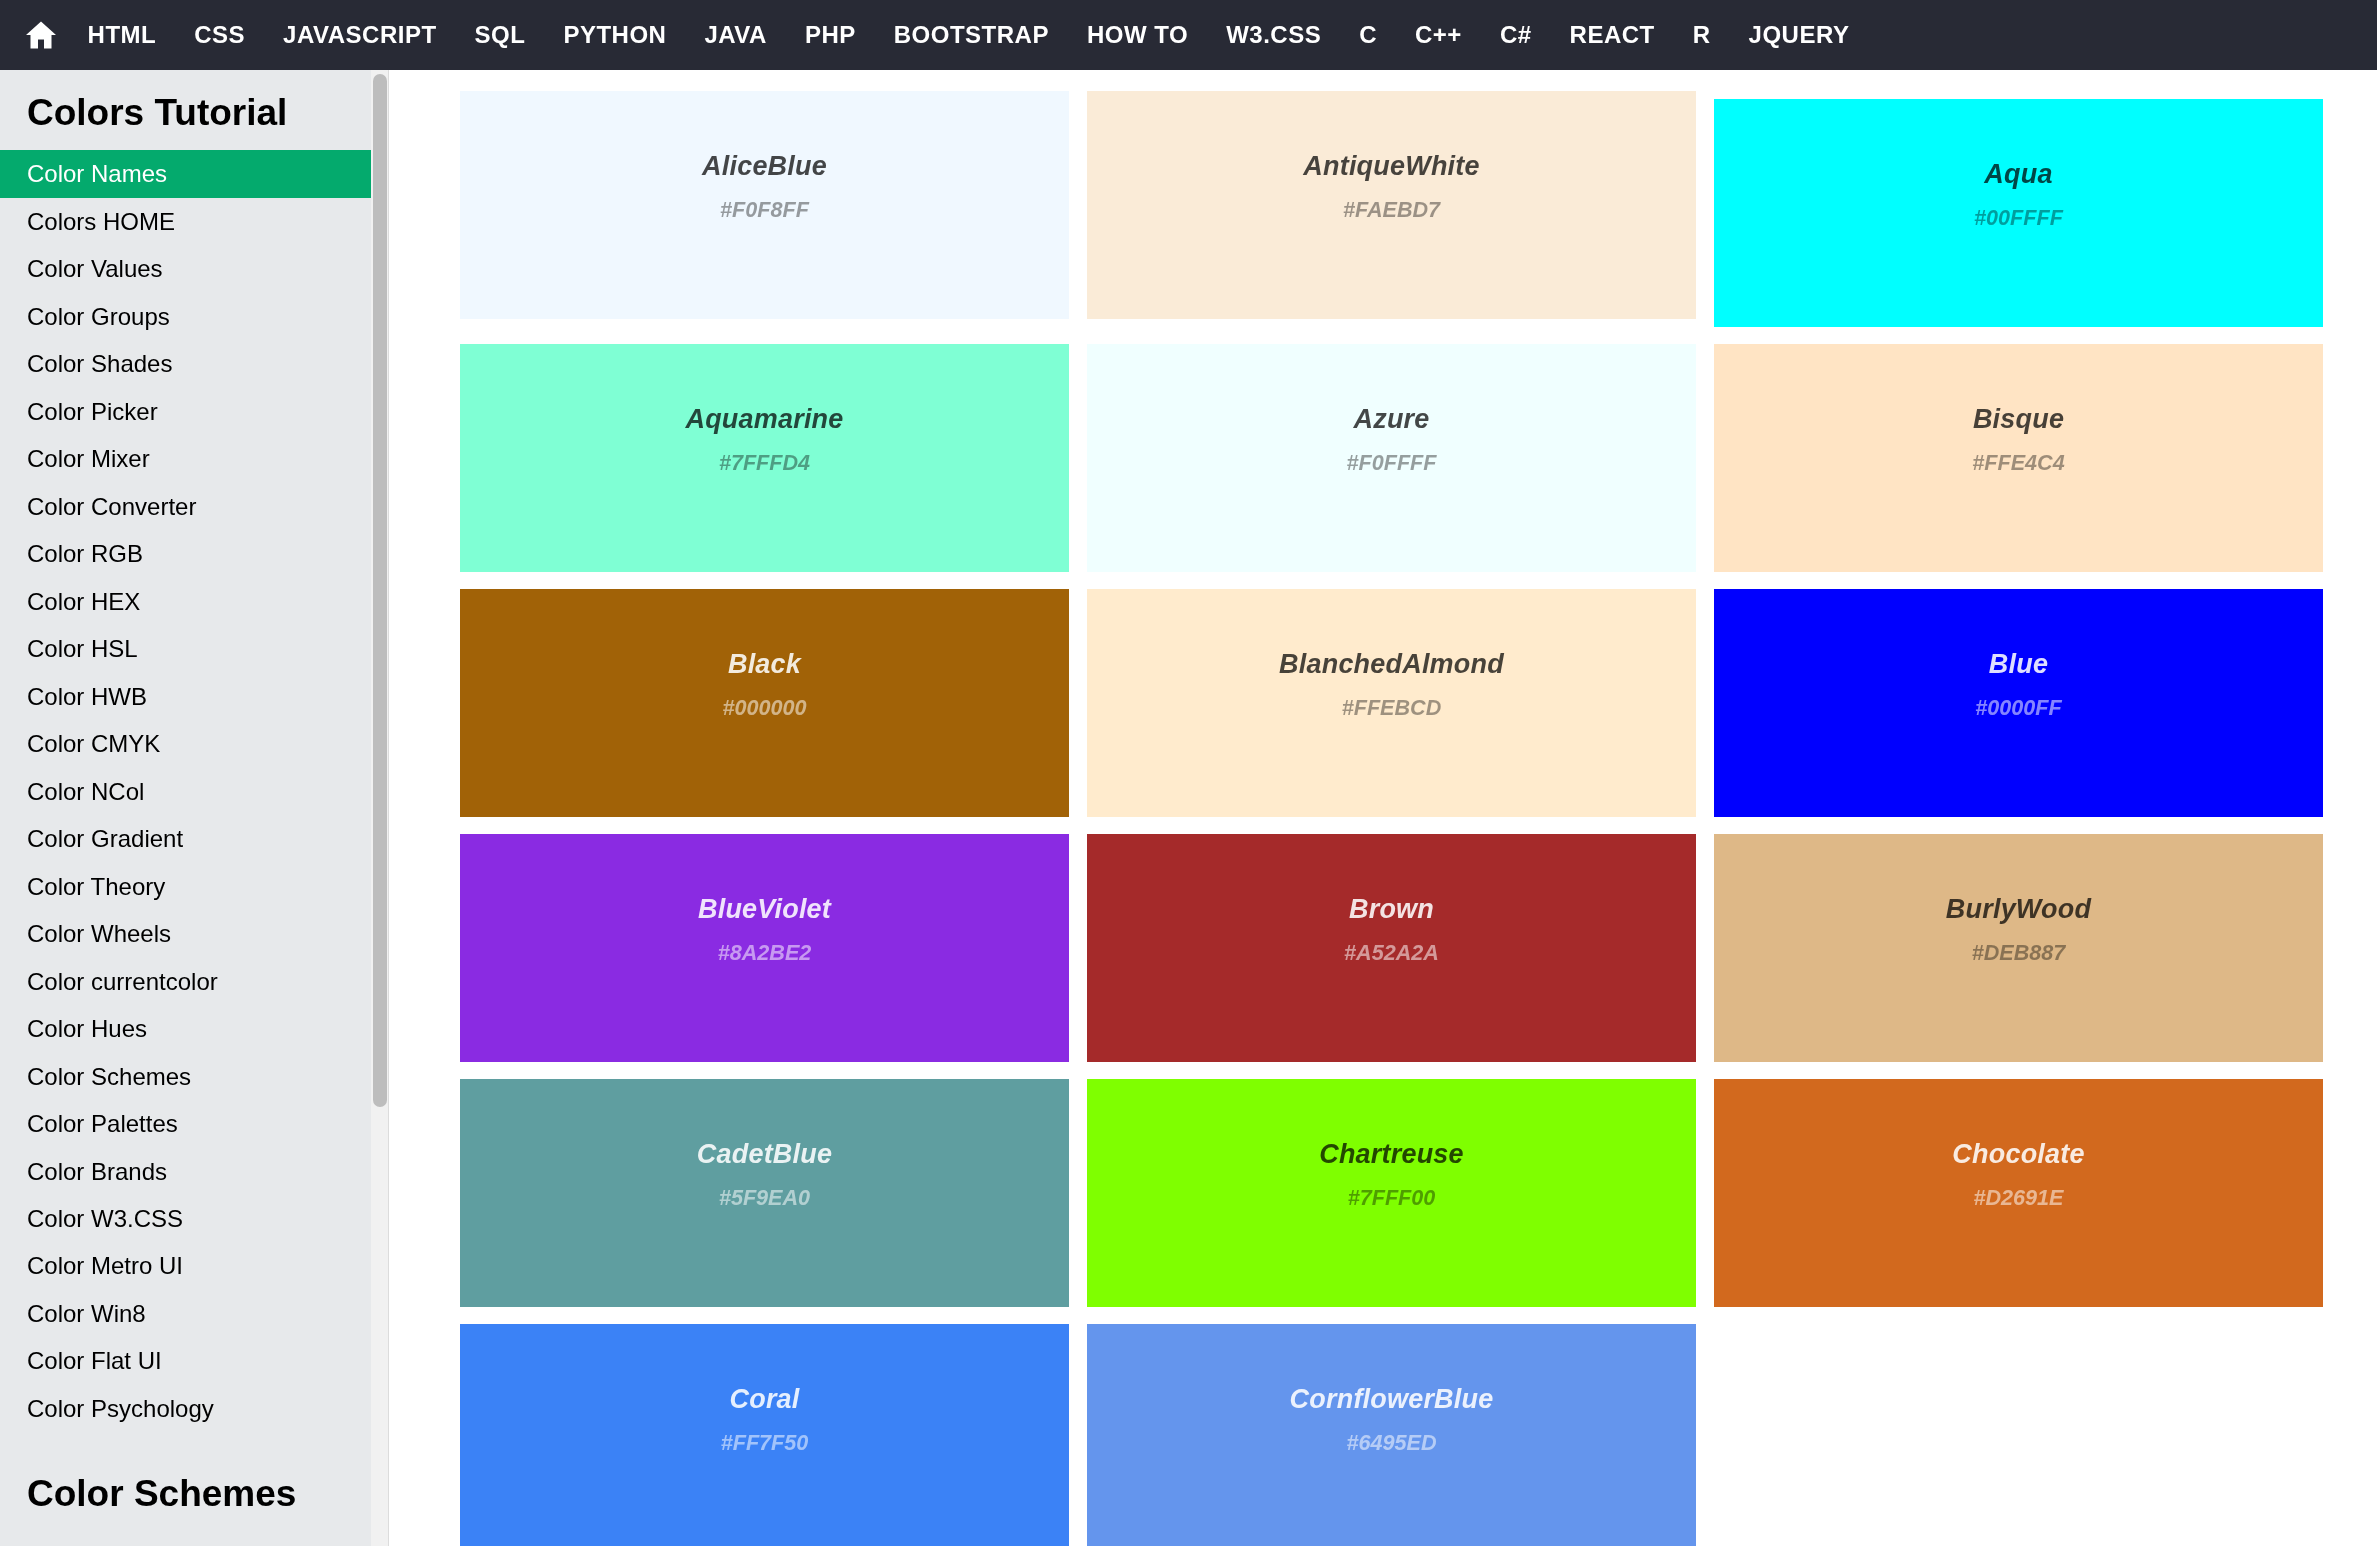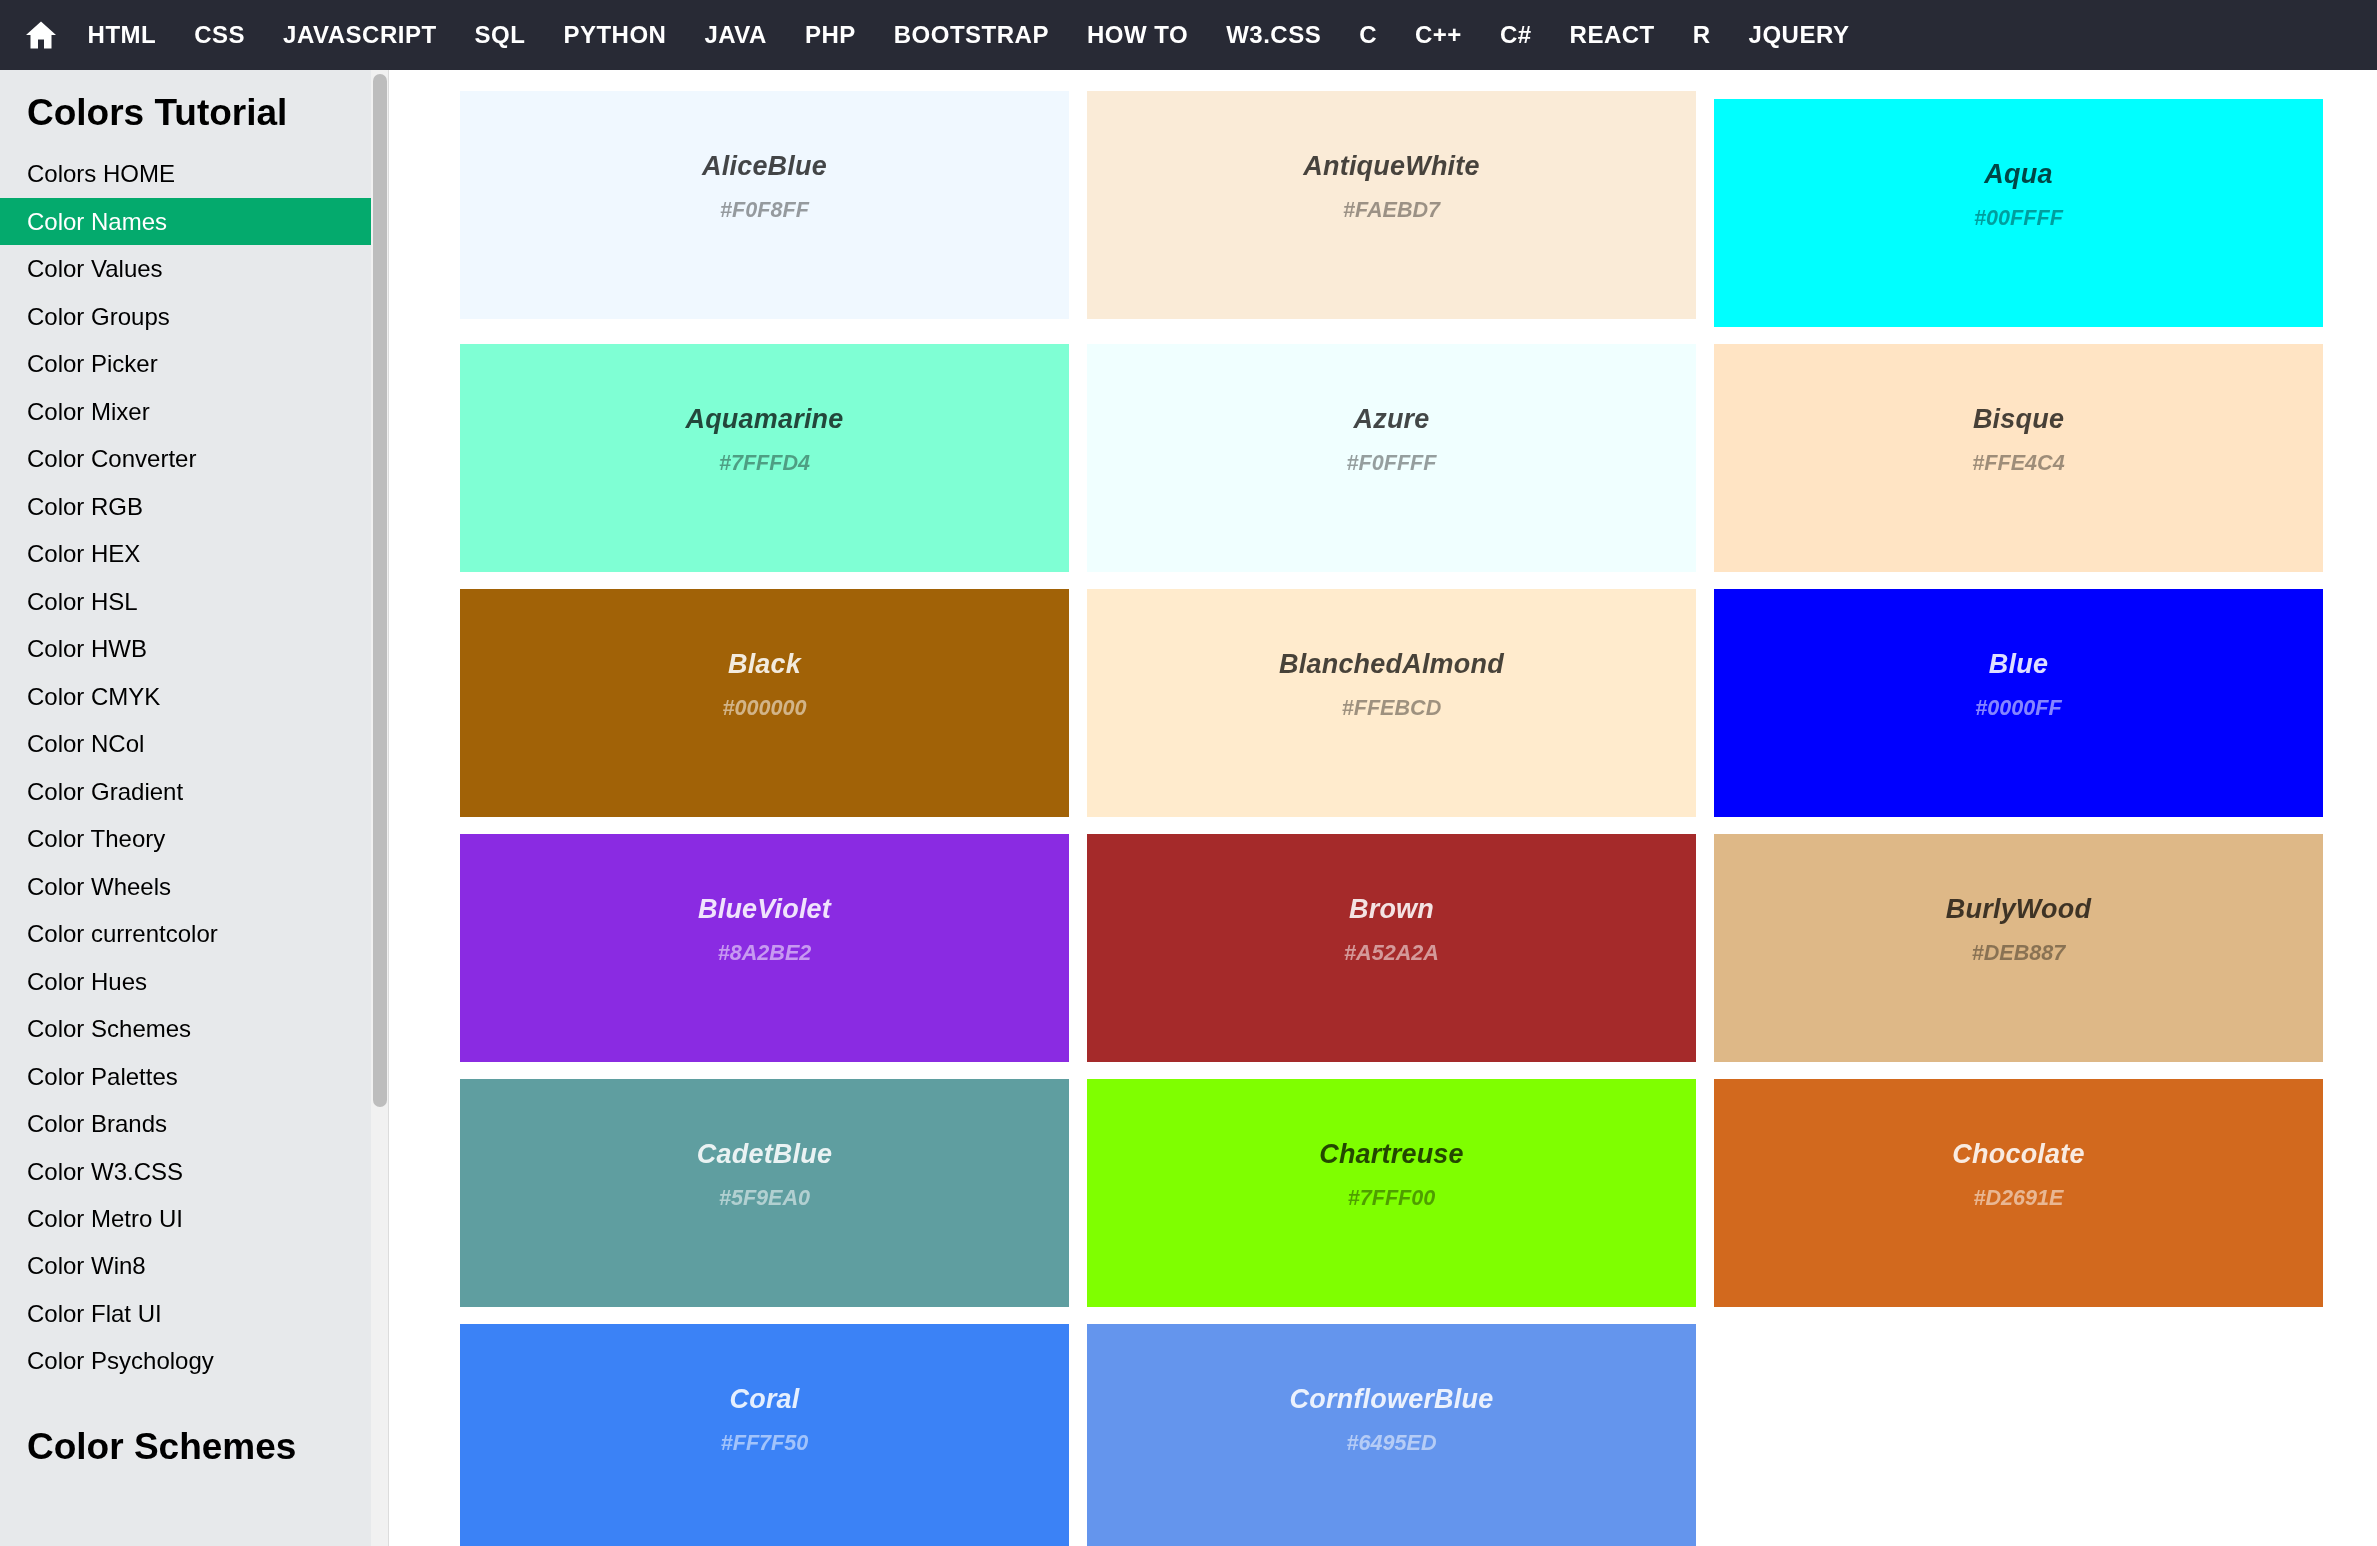--- a/index.html
+++ b/index.html
@@ -178,24 +178,25 @@
     <a class="nav-item" href="#">C#</a>
     <a class="nav-item" href="#">REACT</a>
     <a class="nav-item" href="#">R</a>
     <a class="nav-item" href="#">JQUERY</a>
   </div>
 
 <div id="sidebar-wrap">
   <div id="sidebar">
     <div class="side-title">Colors Tutorial</div>
     <div id="side-items">
+        <a class="side-link active" href="#">Color Names</a>
         <a class="side-link" href="#">Colors HOME</a>
-        <a class="side-link active" href="#">Color Names</a>
         <a class="side-link" href="#">Color Values</a>
         <a class="side-link" href="#">Color Groups</a>
+        <a class="side-link" href="#">Color Shades</a>
         <a class="side-link" href="#">Color Picker</a>
         <a class="side-link" href="#">Color Mixer</a>
         <a class="side-link" href="#">Color Converter</a>
         <a class="side-link" href="#">Color RGB</a>
         <a class="side-link" href="#">Color HEX</a>
         <a class="side-link" href="#">Color HSL</a>
         <a class="side-link" href="#">Color HWB</a>
         <a class="side-link" href="#">Color CMYK</a>
         <a class="side-link" href="#">Color NCol</a>
         <a class="side-link" href="#">Color Gradient</a>

